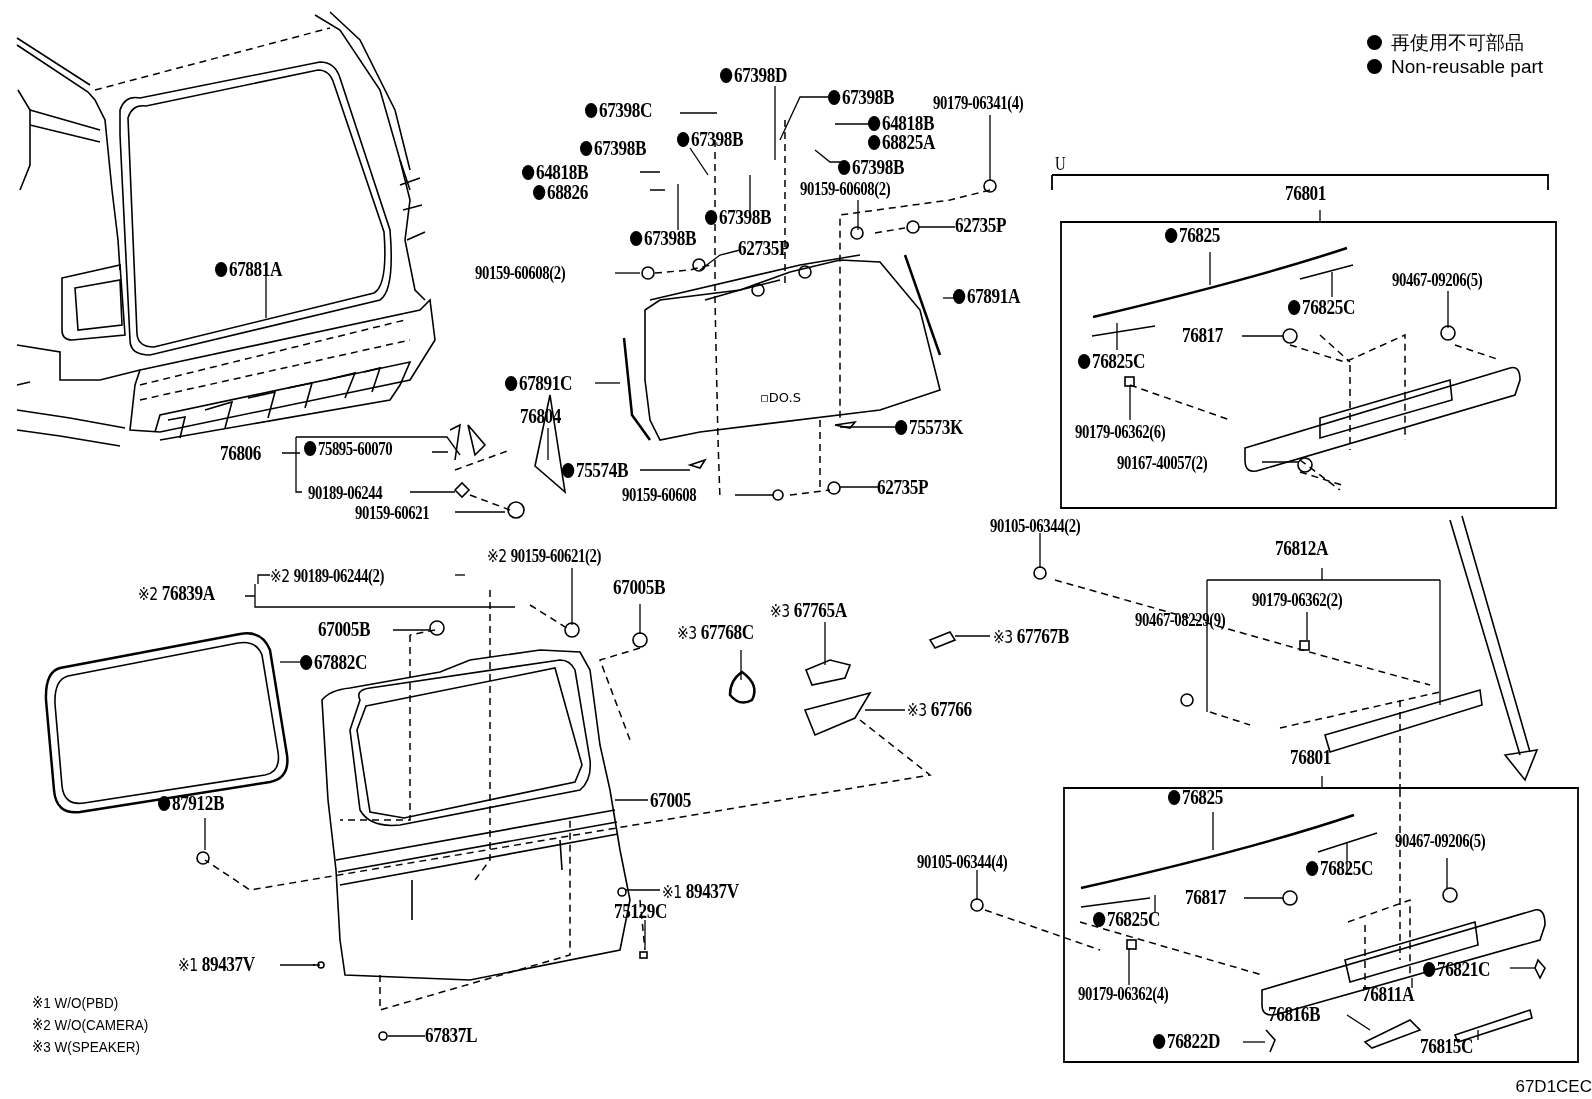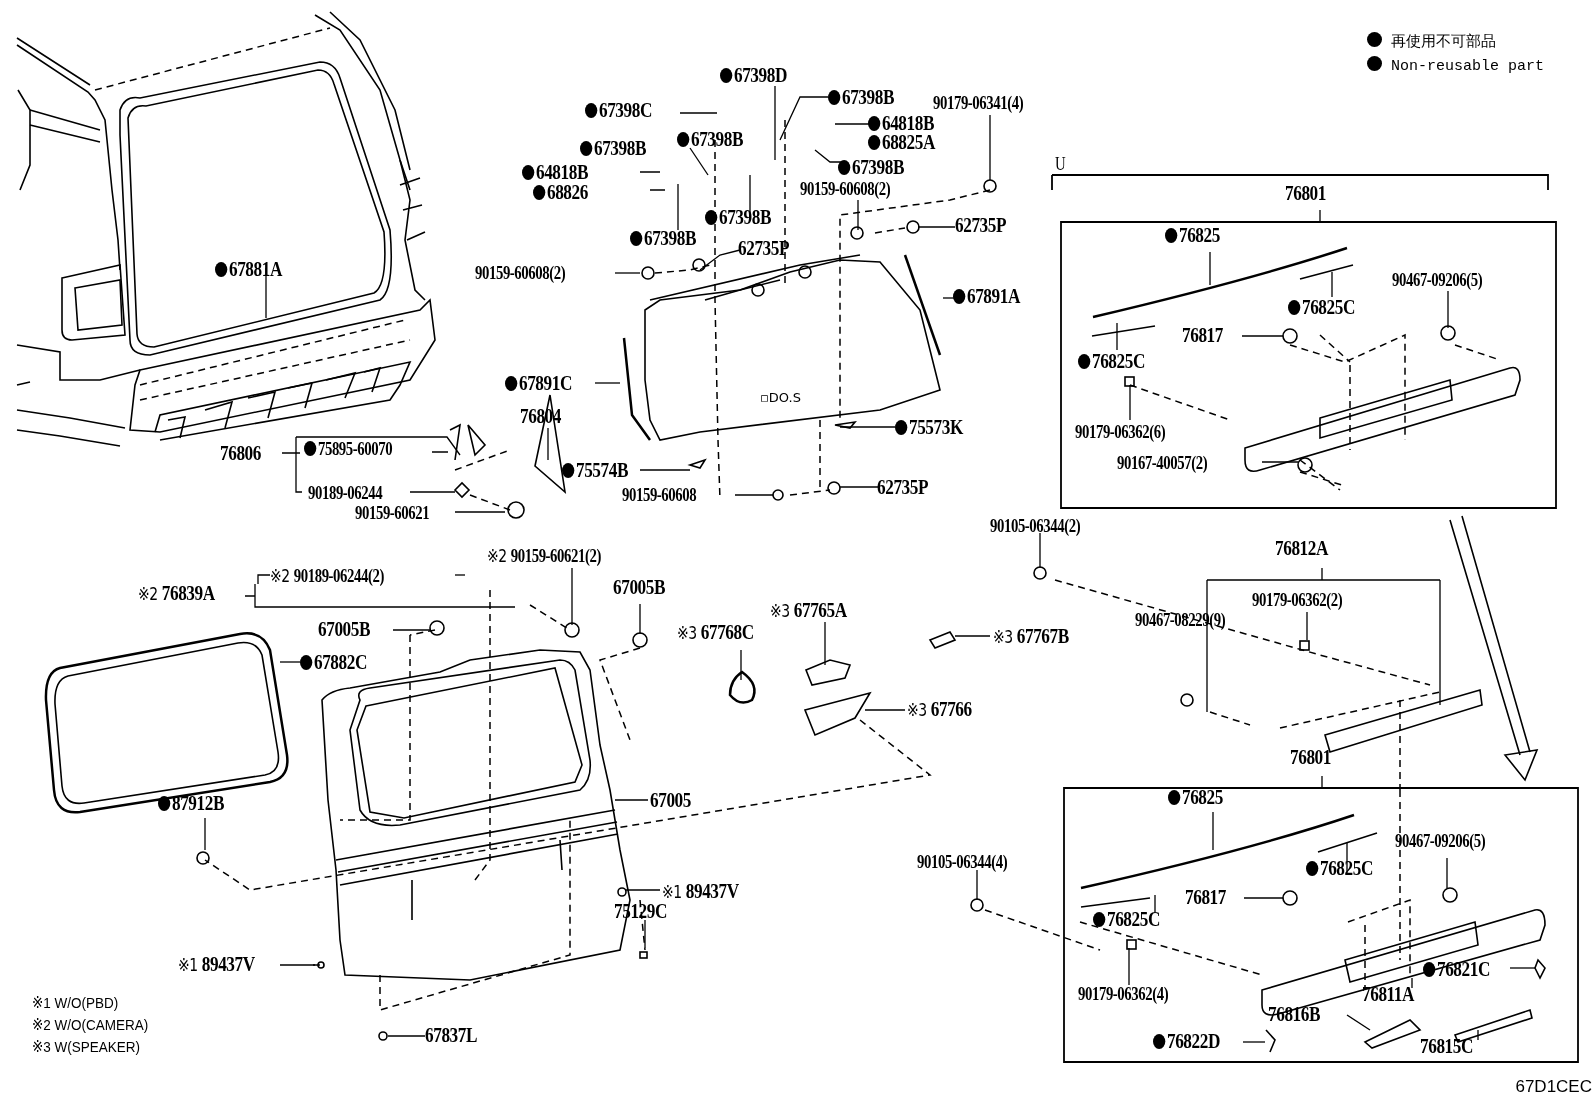--- a/index.html
+++ b/index.html
@@ -2,21 +2,21 @@
 <html><head>
 <meta charset="utf-8">
 <style>
   html, body { margin:0; padding:0; background:#ffffff; }
   body { width:1592px; height:1099px; position:relative; overflow:hidden; font-family:"DejaVu Serif", serif; color:#000; }
   #diagram { position:absolute; left:0; top:0; width:1592px; height:1099px; }
   .lbl { position:absolute; font-family:"Liberation Serif", "DejaVu Serif", serif; font-weight:bold; font-size:21px; line-height:22px; white-space:nowrap; letter-spacing:-0.5px; transform:scaleX(0.82); transform-origin:left center; }
   .lbl.sm { font-size:18px; }
   .dot { display:inline-block; width:15px; height:15px; border-radius:50%; background:#000; margin-right:2px; vertical-align:-1px; }
   .mark { font-family:"DejaVu Sans", sans-serif; font-weight:normal; font-size:17px; }
-  .legend { position:absolute; font-family:Liberation Mono, monospace; font-size:15px; line-height:24px; }
+  .legend { position:absolute; font-family:Liberation Sans, sans-serif; font-size:19px; line-height:24px; }
   .legend .dot { width:15px; height:15px; margin-right:9px; }
   .notes { position:absolute; left:32px; top:992px; font-family:"Liberation Sans", "DejaVu Sans", sans-serif; font-size:15px; line-height:22px; transform:scaleX(0.9); transform-origin:left top; }
   .code { position:absolute; right:0; bottom:2px; font-family:"Liberation Sans", "DejaVu Sans", sans-serif; font-size:17px; }
   svg .p { fill:none; stroke:#000; stroke-width:1.6; }
   svg .t { fill:none; stroke:#000; stroke-width:2.5; }
   svg .d { fill:none; stroke:#000; stroke-width:1.5; stroke-dasharray:7 5; }
   svg .l { fill:none; stroke:#000; stroke-width:1.3; }
   svg .box { fill:none; stroke:#000; stroke-width:1.8; }
 </style>
 </head>

